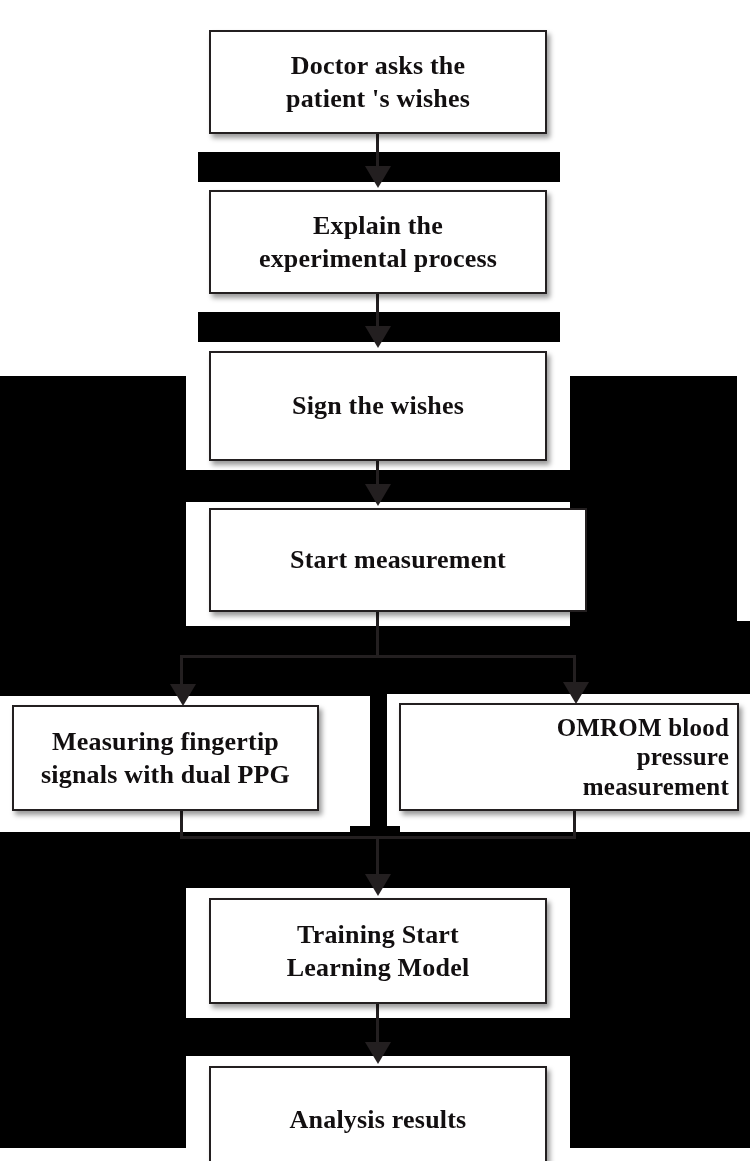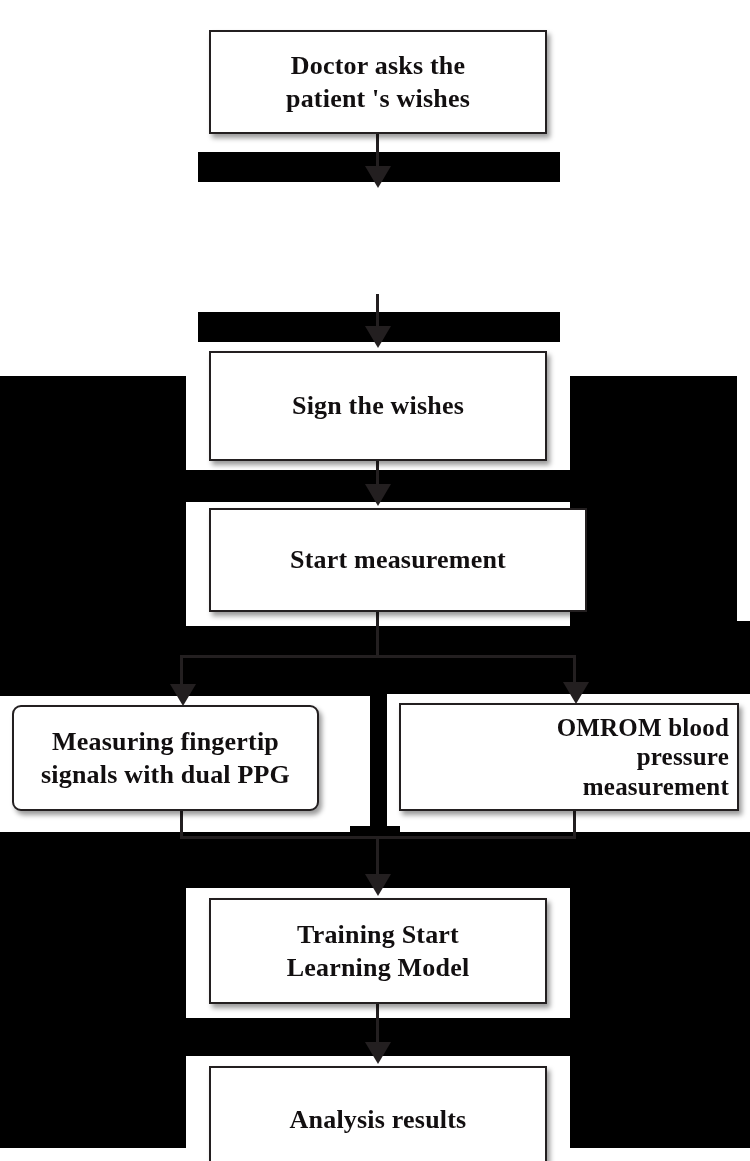--- a/index.html
+++ b/index.html
@@ -132,30 +132,34 @@
   <div class="arrowhead" style="left:365px; top:850px;"></div>
 
   <div class="wire wire-v" style="left:376px; top:980px; height:40px;"></div>
   <div class="arrowhead" style="left:365px; top:1018px;"></div>
 
   <div class="node" style="left:209px; top:6px; width:338px; height:104px;">
     <span class="node-label">Doctor asks the
 patient 's wishes</span>
   </div>
 
+  <div class="node" style="left:209px; top:166px; width:338px; height:104px;">
+    <span class="node-label">Explain the
+experimental process</span>
+  </div>
 
   <div class="node" style="left:209px; top:327px; width:338px; height:110px;">
     <span class="node-label">Sign the wishes</span>
   </div>
 
   <div class="node" style="left:209px; top:484px; width:378px; height:104px;">
     <span class="node-label">Start measurement</span>
   </div>
 
-  <div class="node" style="left:12px; top:681px; width:307px; height:106px;border-radius:9px;">
+  <div class="node" style="left:12px; top:681px; width:307px; height:106px;">
     <span class="node-label">Measuring fingertip
 signals with dual PPG</span>
   </div>
 
   <div class="node" style="left:399px; top:679px; width:340px; height:108px;">
     <span class="node-label" style="font-size:25px; line-height:1.18;text-align:right;">OMROM  blood
 pressure
 measurement</span>
   </div>
 

